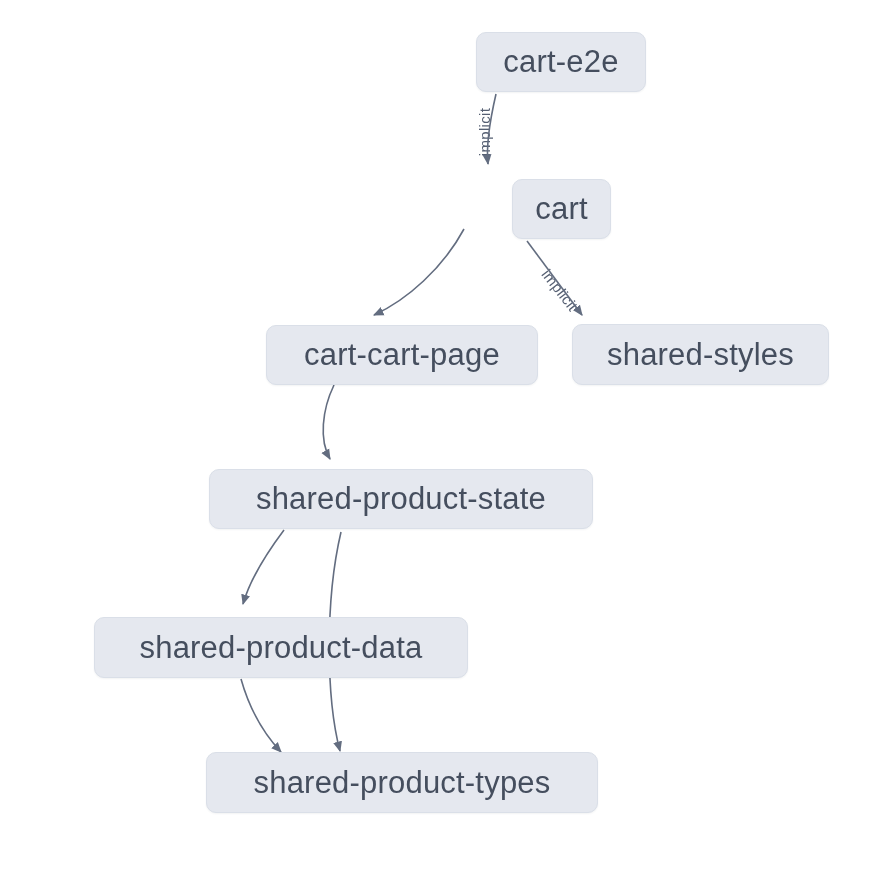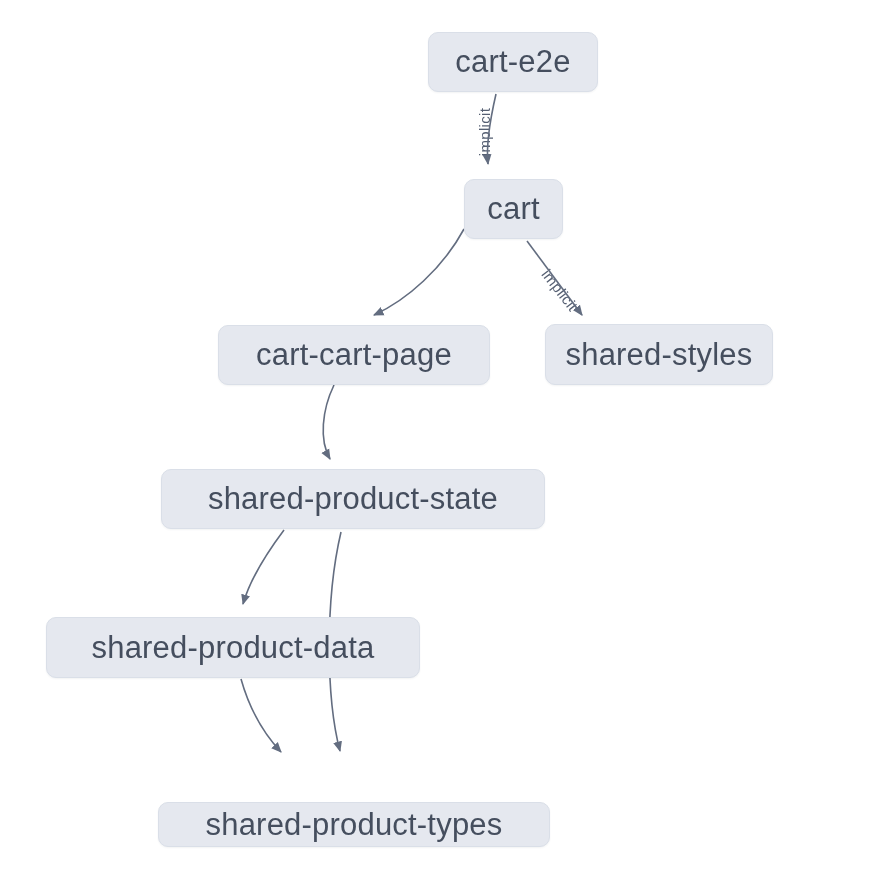--- a/index.html
+++ b/index.html
@@ -36,20 +36,21 @@
     display:flex;align-items:center;justify-content:center;
     background:var(--node-fill);
     border:1px solid var(--node-border);
     border-radius:10px;
     box-shadow:0 1px 2px rgba(40,50,70,0.06);
     color:var(--node-text);
     font-size:31px;
     letter-spacing:0.2px;
     white-space:nowrap;
     cursor:pointer;
+    margin-left:48px;
   }
 </style>
 </head>
 <body>
 
 <div class="stage">
 
   <svg class="edge-layer" width="896" height="886" viewBox="0 0 896 886">
     <defs>
       <marker id="arrow" viewBox="0 0 10 10" refX="8.6" refY="5" markerWidth="11" markerHeight="11" markerUnits="userSpaceOnUse" orient="auto">
@@ -78,29 +79,29 @@
   </div>
 
   <div class="node" style="left:218px;top:325px;width:272px;height:60px">
     <span>cart-cart-page</span>
   </div>
 
   <div class="node" style="left:464px;top:179px;width:99px;height:60px">
     <span>cart</span>
   </div>
 
-  <div class="node" style="left:545px;top:324px;width:228px;height:61px">
+  <div class="node" style="left:524px;top:324px;width:257px;height:61px">
     <span>shared-styles</span>
   </div>
 
   <div class="node" style="left:46px;top:617px;width:374px;height:61px">
     <span>shared-product-data</span>
   </div>
 
   <div class="node" style="left:161px;top:469px;width:384px;height:60px">
     <span>shared-product-state</span>
   </div>
 
-  <div class="node" style="left:158px;top:802px;width:392px;height:45px">
+  <div class="node" style="left:158px;top:752px;width:392px;height:61px">
     <span>shared-product-types</span>
   </div>
 
 </div>
 
 </body></html>

